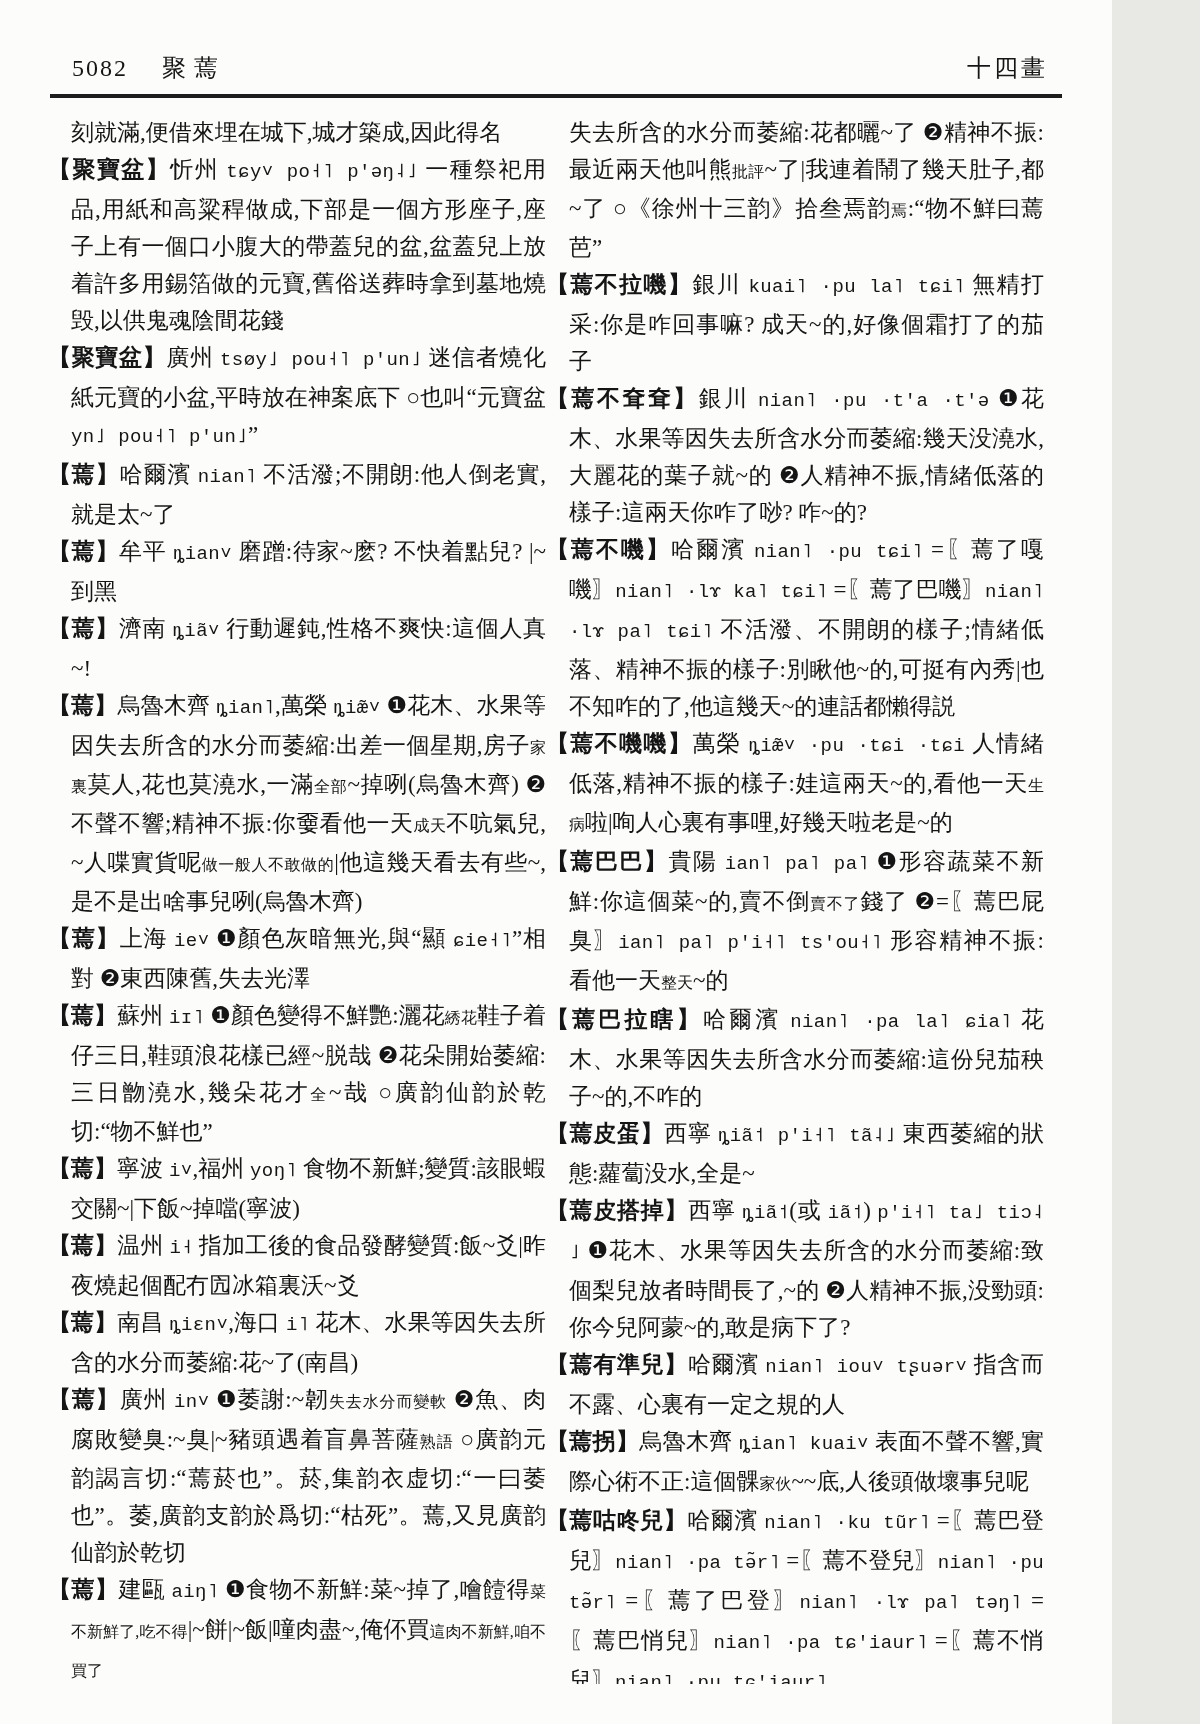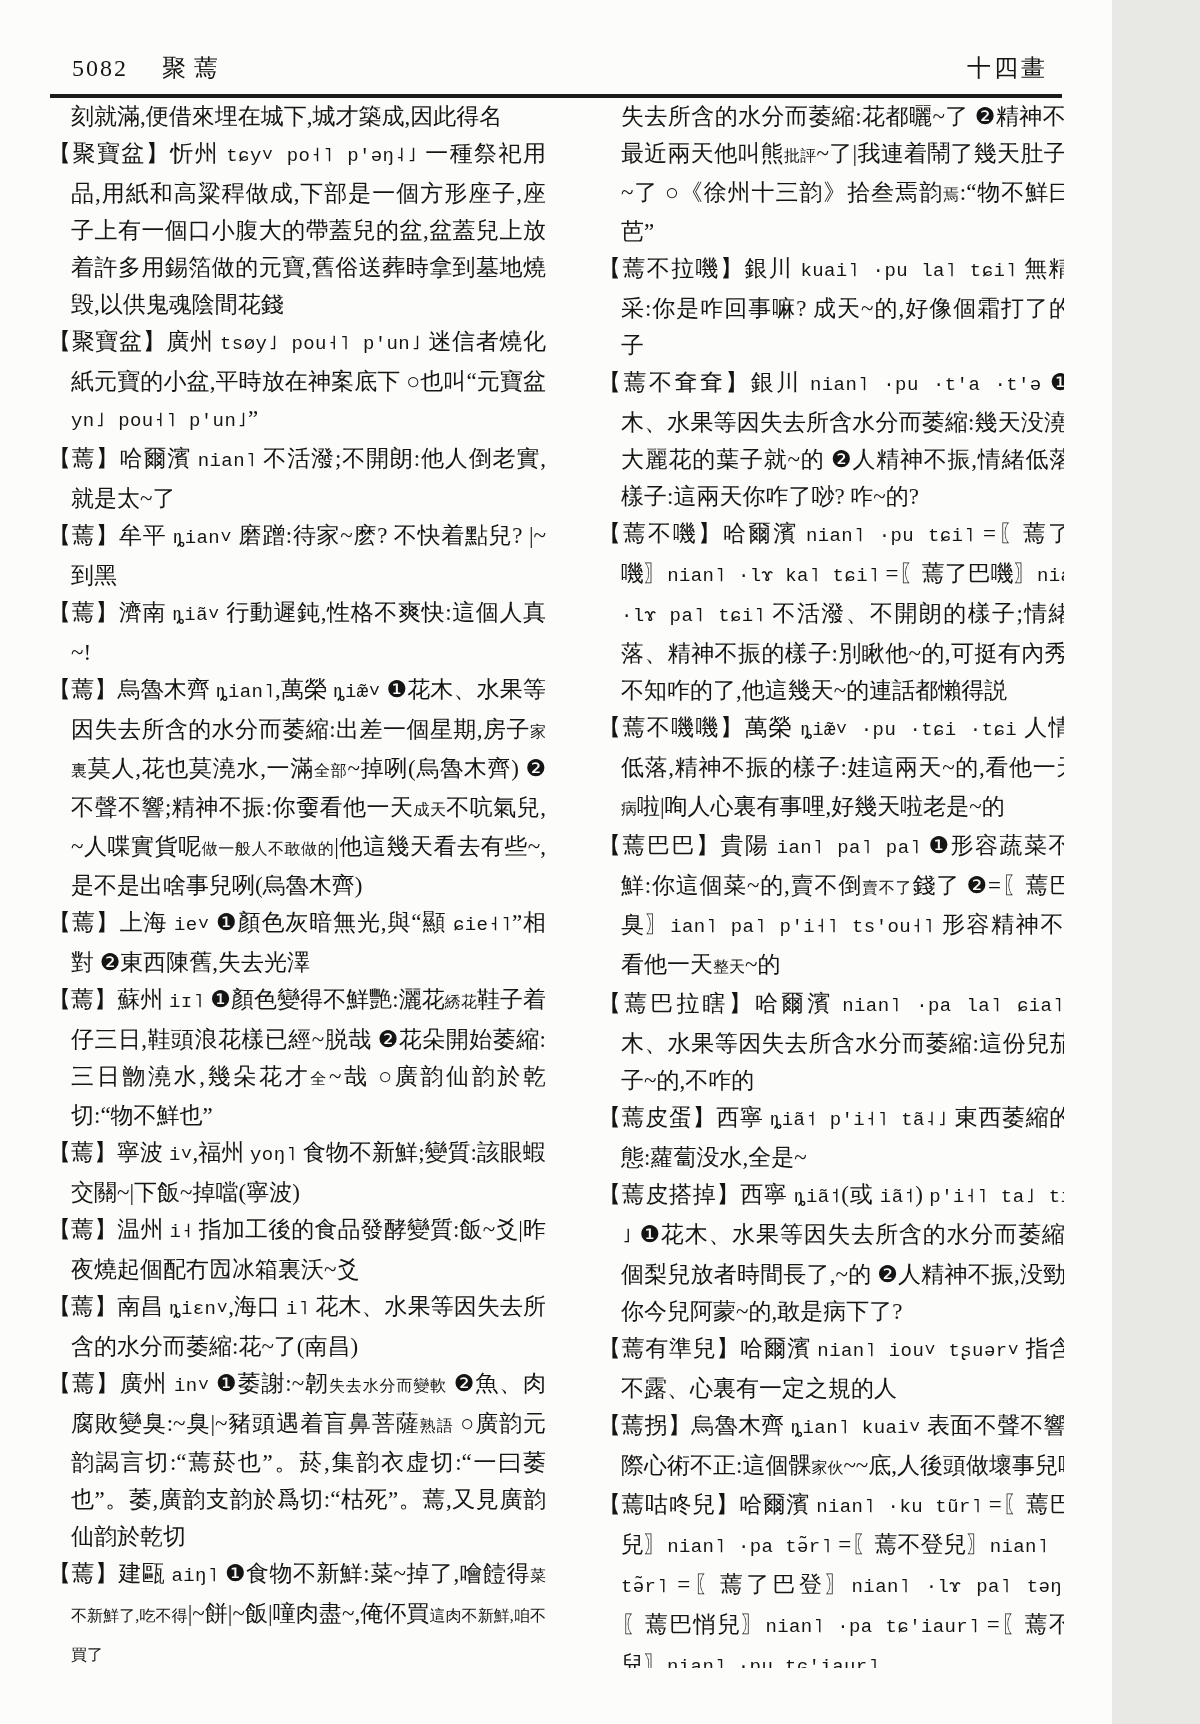--- a/index.html
+++ b/index.html
@@ -23,38 +23,39 @@
     font-size:24px;
   }
   .header-left{display:flex;gap:34px;align-items:baseline;}
   .page-num{letter-spacing:2px;}
   .guide-word{letter-spacing:8px;}
   .stroke-section{letter-spacing:3px;}
   .header-rule{
     height:4px;background:#1c1c1c;margin:0 2px;
   }
   .columns{
-    display:flex;gap:52px;
+    display:flex;
+    margin-top:16px;
     height:1570px;
     overflow:hidden;
   }
   .column{
     flex:0 0 498px;width:498px;
     font-size:23px;line-height:37px;
     overflow:hidden;
   }
   p.entry{
     margin:0;
     text-align:justify;
     word-break:break-all;
     padding-left:23px;
     text-indent:-23px;
   }
   p.entry.cont{text-indent:0;}
-  .seg-h{font-weight:normal;}
+  .seg-h{font-weight:bold;}
   .seg-s{font-size:16px;}
   .seg-p{
     font-family:Liberation Mono, monospace;
     font-size:19px;
     letter-spacing:0.4px;
   }
 </style>
 </head>
 <body>
 

